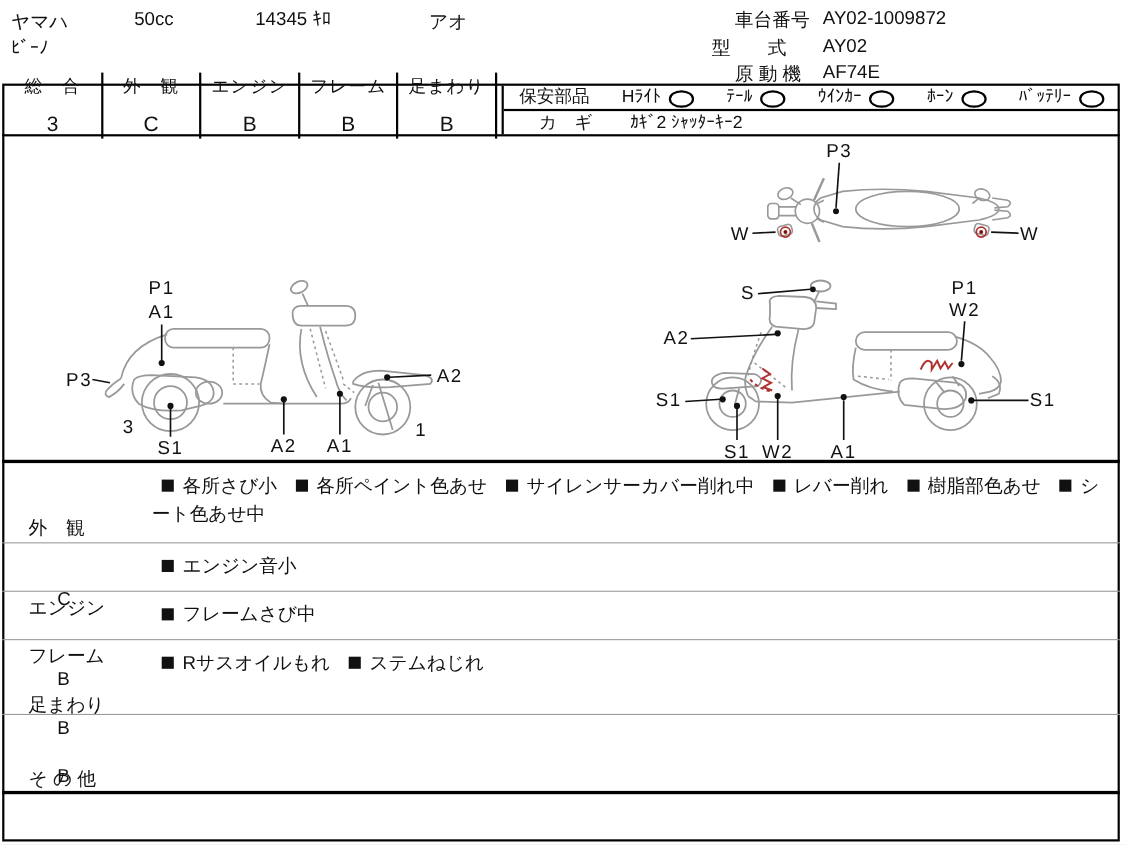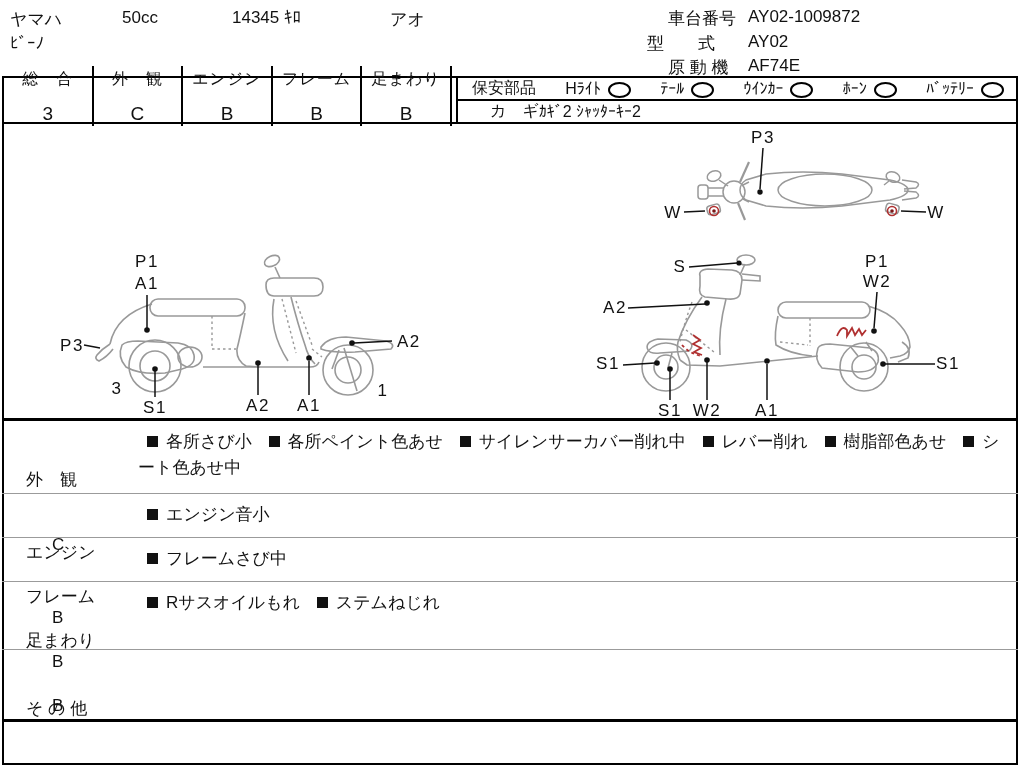--- a/index.html
+++ b/index.html
@@ -18,21 +18,21 @@
   .band-bottom{position:absolute;left:2px;top:122px;width:1016px;height:2px;background:#000;}
   
   .security{position:absolute;left:456px;top:78px;width:562px;height:44px;
     border-left:2px solid #000;box-sizing:border-box;display:flex;flex-direction:column;}
   .sec-row1{flex:1;display:flex;align-items:center;justify-content:space-between;
     padding:0 14px 0 14px;border-bottom:2px solid #000;font-size:16px;white-space:pre;}
   .sec-row2{flex:1;display:flex;align-items:center;padding-left:32px;font-size:16px;white-space:pre;text-align:right;}
   .sec-item{display:flex;align-items:flex-end;}
   .circ{width:19px;height:12px;border:2.5px solid #000;border-radius:50%;
     margin-left:7px;display:inline-block;}
-  .keyval{}
+  .keyval{margin-left:34px;}
   
   .comments{position:absolute;left:2px;top:418px;width:1016px;border-top:3px solid #000;box-sizing:border-box;}
   .crow{display:flex;border-top:1px solid #9b9b9b;box-sizing:border-box;}
   .crow.first{border-top:none;}
   .clabel{width:132px;padding:7px 0 0 24px;font-size:17px;box-sizing:border-box;white-space:pre;}
   .grade{padding-left:26px;margin-top:4px;font-size:17px;}
   .ccontent{flex:1;padding:8px 8px 0 4px;font-size:17px;line-height:26px;}
   .blt{display:inline-block;width:11px;height:11px;background:#111;margin:0 8px 0 9px;}
   .itxt{margin-right:3px;margin-top:29px;}
   .bottomline{position:absolute;left:2px;top:719px;width:1016px;height:3px;background:#000;}

